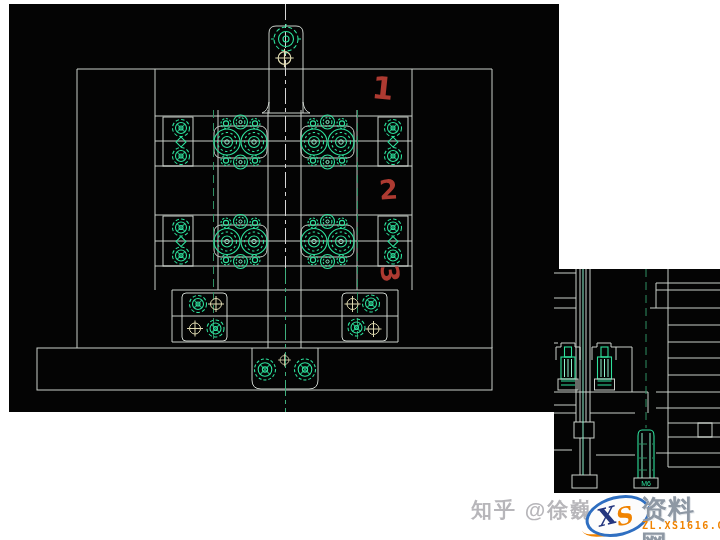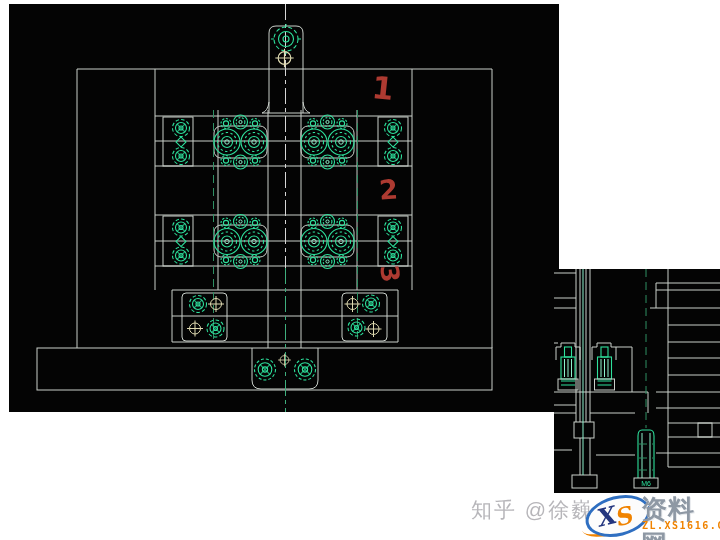--- a/index.html
+++ b/index.html
@@ -10,21 +10,21 @@
   .gg{stroke:var(--cad_green,#2ee09c);stroke-width:1.1;fill:none;}
   .ggl{stroke:var(--green_bright,#8df2cc);stroke-width:1;fill:none;}
   .gd{stroke:var(--green_dim,#2f8f63);stroke-width:1;fill:none;stroke-dasharray:8 5;}
   .cl{stroke:#d6d6d6;stroke-width:1;fill:none;stroke-dasharray:16 4 4 4;}
   .clg{stroke:#3fae7d;stroke-width:1;fill:none;stroke-dasharray:16 4 4 4;}
   .wl{stroke:var(--pale_line,#ded9b0);stroke-width:1;fill:none;}
   .blk{fill:var(--cad_black,#040404);}
   .anno{position:absolute;color:var(--annotation_red,#ad3a31);font-weight:bold;
         font-family:"DejaVu Sans",sans-serif;line-height:1;}
   .wm-text{position:absolute;left:471px;top:496px;font-size:21px;letter-spacing:2px;
-        color:#b7b6ba;font-weight:normal;}
+        color:#b7b6ba;font-weight:bold;}
   .logo{position:absolute;left:585px;top:496px;width:66px;height:40px;
         transform:rotate(-14deg);}
   .logo .ellipse{position:absolute;left:0;top:0;width:60px;height:34px;border:3px solid var(--logo_blue,#2f6fc1);
         border-radius:50%;background:#fcfcfc;}
   .logo .swoosh{position:absolute;left:-6px;top:4px;width:76px;height:28px;
         border:0;border-bottom:4px solid var(--logo_orange,#f08300);border-radius:50%;
         transform:rotate(-8deg);}
   .logo .lx{position:absolute;left:13px;top:3px;font-family:"DejaVu Serif",serif;
         font-style:italic;font-weight:bold;font-size:24px;color:var(--logo_navy,#23357e);}
   .logo .ls{position:absolute;left:31px;top:7px;font-family:"DejaVu Serif",serif;

